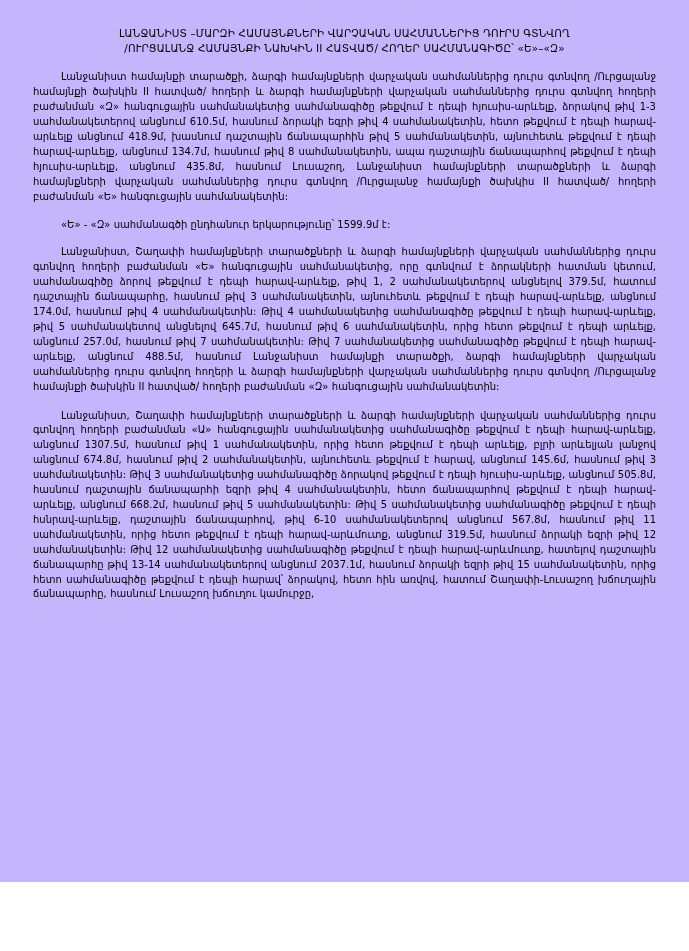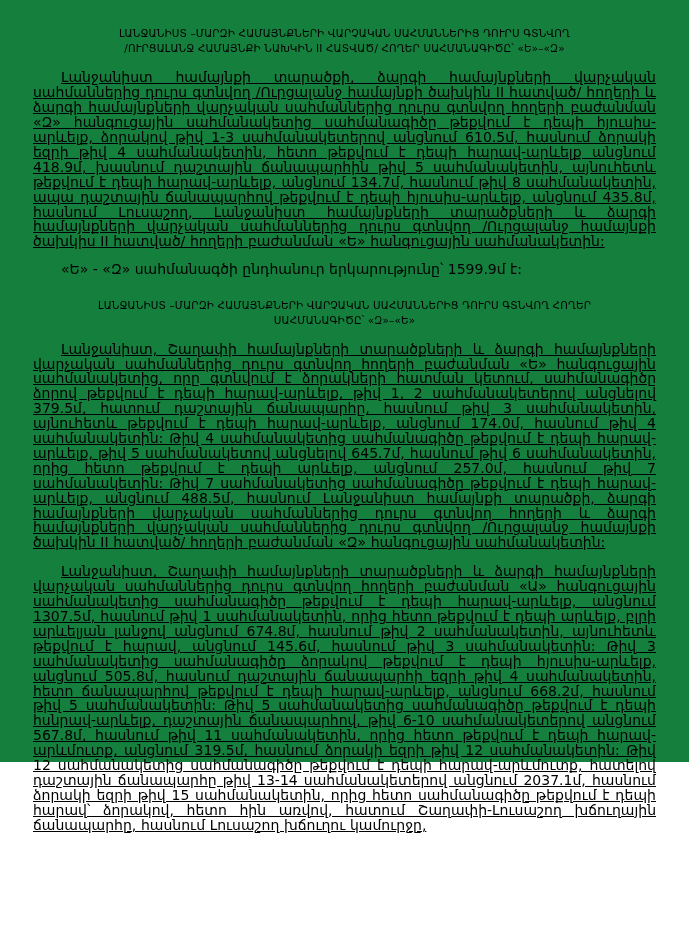--- a/index.html
+++ b/index.html
@@ -10,24 +10,24 @@
   }
   body {
     width: 689px;
     height: 951px;
     font-family: "DejaVu Sans", sans-serif;
     color: #000000;
     overflow: hidden;
   }
   .page {
     width: 689px;
-    height: 762px;
+    height: 882px;
     box-sizing: border-box;
     padding: 26px 33px 0 33px;
-    background: #15803d;
+    background: #c4b5fd;
     position: relative;
   }
   .doc-heading {
     text-align: center;
     font-size: 10.4px;
     line-height: 15.2px;
     letter-spacing: 0.15px;
     font-weight: normal;
     margin: 0;
     padding: 0;
@@ -38,33 +38,32 @@
   .heading-block-2 {
     margin-top: 21px;
     margin-bottom: 0;
   }
   .heading-block-3 {
     margin-top: 22px;
     margin-bottom: 0;
   }
   .para {
     text-align: justify;
-    font-size: 14px;
+    font-size: 10px;
     line-height: 14.9px;
     margin: 0;
     padding: 0;
     text-indent: 28px;
     word-spacing: 0.2px;
-    text-decoration: underline;
   }
   .para-top-1 { margin-top: 14px; }
   .para-top-2 { margin-top: 13px; }
   .para-top-3 { margin-top: 14px; }
   .note-line {
-    font-size: 14px;
+    font-size: 10px;
     line-height: 14.9px;
     margin: 0;
     padding: 0;
     text-indent: 28px;
     text-align: left;
   }
   .note-1 { margin-top: 13px; }
   .note-2 { margin-top: 12px; }
 </style>
 </head>
@@ -72,22 +71,20 @@
 
 <div class="page">
 
   <h1 class="doc-heading heading-block-1">ԼԱՆՋԱՆԻՍՏ –ՄԱՐԶԻ ՀԱՄԱՅՆՔՆԵՐԻ ՎԱՐՉԱԿԱՆ ՍԱՀՄԱՆՆԵՐԻՑ ԴՈՒՐՍ ԳՏՆՎՈՂ
 /ՈՒՐՑԱԼԱՆՋ ՀԱՄԱՅՆՔԻ ՆԱԽԿԻՆ II ՀԱՏՎԱԾ/ ՀՈՂԵՐ ՍԱՀՄԱՆԱԳԻԾԸ՝ «Ե»–«Զ»</h1>
 
   <p class="para para-top-1">Լանջանիստ համայնքի տարածքի, ձարգի համայնքների վարչական սահմաններից դուրս գտնվող /Ուրցալանջ համայնքի ծախկին II հատված/ հողերի և ձարգի համայնքների վարչական սահմաններից դուրս գտնվող հողերի բաժանման «Զ» հանգուցային սահմանակետից սահմանագիծը թեքվում է դեպի հյուսիս-արևելք, ձորակով թիվ 1-3 սահմանակետերով անցնում 610.5մ, հասնում ձորակի եզրի թիվ 4 սահմանակետին, հետո թեքվում է դեպի հարավ-արևելք անցնում 418.9մ, խասնում դաշտային ճանապարհին թիվ 5 սահմանակետին, այնուհետև թեքվում է դեպի հարավ-արևելք, անցնում 134.7մ, հասնում թիվ 8 սահմանակետին, ապա դաշտային ճանապարհով թեքվում է դեպի հյուսիս-արևելք, անցնում 435.8մ, հասնում Լուսաշող, Լանջանիստ համայնքների տարածքների և ձարգի համայնքների վարչական սահմաններից դուրս գտնվող /Ուրցալանջ համայնքի ծախկիս II հատված/ հողերի բաժանման «Ե» հանգուցային սահմանակետին:</p>
 
   <p class="note-line note-1">«Ե» - «Զ» սահմանագծի ընդհանուր երկարությունը՝ 1599.9մ է:</p>
 
-  <h1 class="doc-heading heading-block-2">ԼԱՆՋԱՆԻՍՏ –ՄԱՐԶԻ ՀԱՄԱՅՆՔՆԵՐԻ ՎԱՐՉԱԿԱՆ ՍԱՀՄԱՆՆԵՐԻՑ ԴՈՒՐՍ ԳՏՆՎՈՂ ՀՈՂԵՐ
-ՍԱՀՄԱՆԱԳԻԾԸ՝ «Զ»–«Ե»</h1>
 
   <p class="para para-top-2">Լանջանիստ, Շաղափի համայնքների տարածքների և ձարգի համայնքների վարչական սահմաններից դուրս գտնվող հողերի բաժանման «Ե» հանգուցային սահմանակետից, որը գտնվում է ձորակների հատման կետում, սահմանագիծը ձորով թեքվում է դեպի հարավ-արևելք, թիվ 1, 2 սահմանակետերով անցնելով 379.5մ, հատում դաշտային ճանապարհը, հասնում թիվ 3 սահմանակետին, այնուհետև թեքվում է դեպի հարավ-արևելք, անցնում 174.0մ, հասնում թիվ 4 սահմանակետին: Թիվ 4 սահմանակետից սահմանագիծը թեքվում է դեպի հարավ-արևելք, թիվ 5 սահմանակետով անցնելով 645.7մ, հասնում թիվ 6 սահմանակետին, որից հետո թեքվում է դեպի արևելք, անցնում 257.0մ, հասնում թիվ 7 սահմանակետին: Թիվ 7 սահմանակետից սահմանագիծը թեքվում է դեպի հարավ-արևելք, անցնում 488.5մ, հասնում Լանջանիստ համայնքի տարածքի, ձարգի համայնքների վարչական սահմաններից դուրս գտնվող հողերի և ձարգի համայնքների վարչական սահմաններից դուրս գտնվող /Ուրցալանջ համայնքի ծախկին II հատված/ հողերի բաժանման «Զ» հանգուցային սահմանակետին:</p>
 
 
 
   <p class="para para-top-3">Լանջանիստ, Շաղափի համայնքների տարածքների և ձարգի համայնքների վարչական սահմաններից դուրս գտնվող հողերի բաժանման «Ա» հանգուցային սահմանակետից սահմանագիծը թեքվում է դեպի հարավ-արևելք, անցնում 1307.5մ, հասնում թիվ 1 սահմանակետին, որից հետո թեքվում է դեպի արևելք, բլրի արևելյան լանջով անցնում 674.8մ, հասնում թիվ 2 սահմանակետին, այնուհետև թեքվում է հարավ, անցնում 145.6մ, հասնում թիվ 3 սահմանակետին: Թիվ 3 սահմանակետից սահմանագիծը ձորակով թեքվում է դեպի հյուսիս-արևելք, անցնում 505.8մ, հասնում դաշտային ճանապարհի եզրի թիվ 4 սահմանակետին, հետո ճանապարհով թեքվում է դեպի հարավ-արևելք, անցնում 668.2մ, հասնում թիվ 5 սահմանակետին: Թիվ 5 սահմանակետից սահմանագիծը թեքվում է դեպի հսնրավ-արևելք, դաշտային ճանապարհով, թիվ 6-10 սահմանակետերով անցնում 567.8մ, հասնում թիվ 11 սահմանակետին, որից հետո թեքվում է դեպի հարավ-արևմուտք, անցնում 319.5մ, հասնում ձորակի եզրի թիվ 12 սահմանակետին: Թիվ 12 սահմանակետից սահմանագիծը թեքվում է դեպի հարավ-արևմուտք, հատելով դաշտային ճանապարհը թիվ 13-14 սահմանակետերով անցնում 2037.1մ, հասնում ձորակի եզրի թիվ 15 սահմանակետին, որից հետո սահմանագիծը թեքվում է դեպի հարավ՝ ձորակով, հետո հին առվով, հատում Շաղափի-Լուսաշող խճուղային ճանապարհը, հասնում Լուսաշող խճուղու կամուրջը,</p>
 
 </div>
 
 </body></html>

